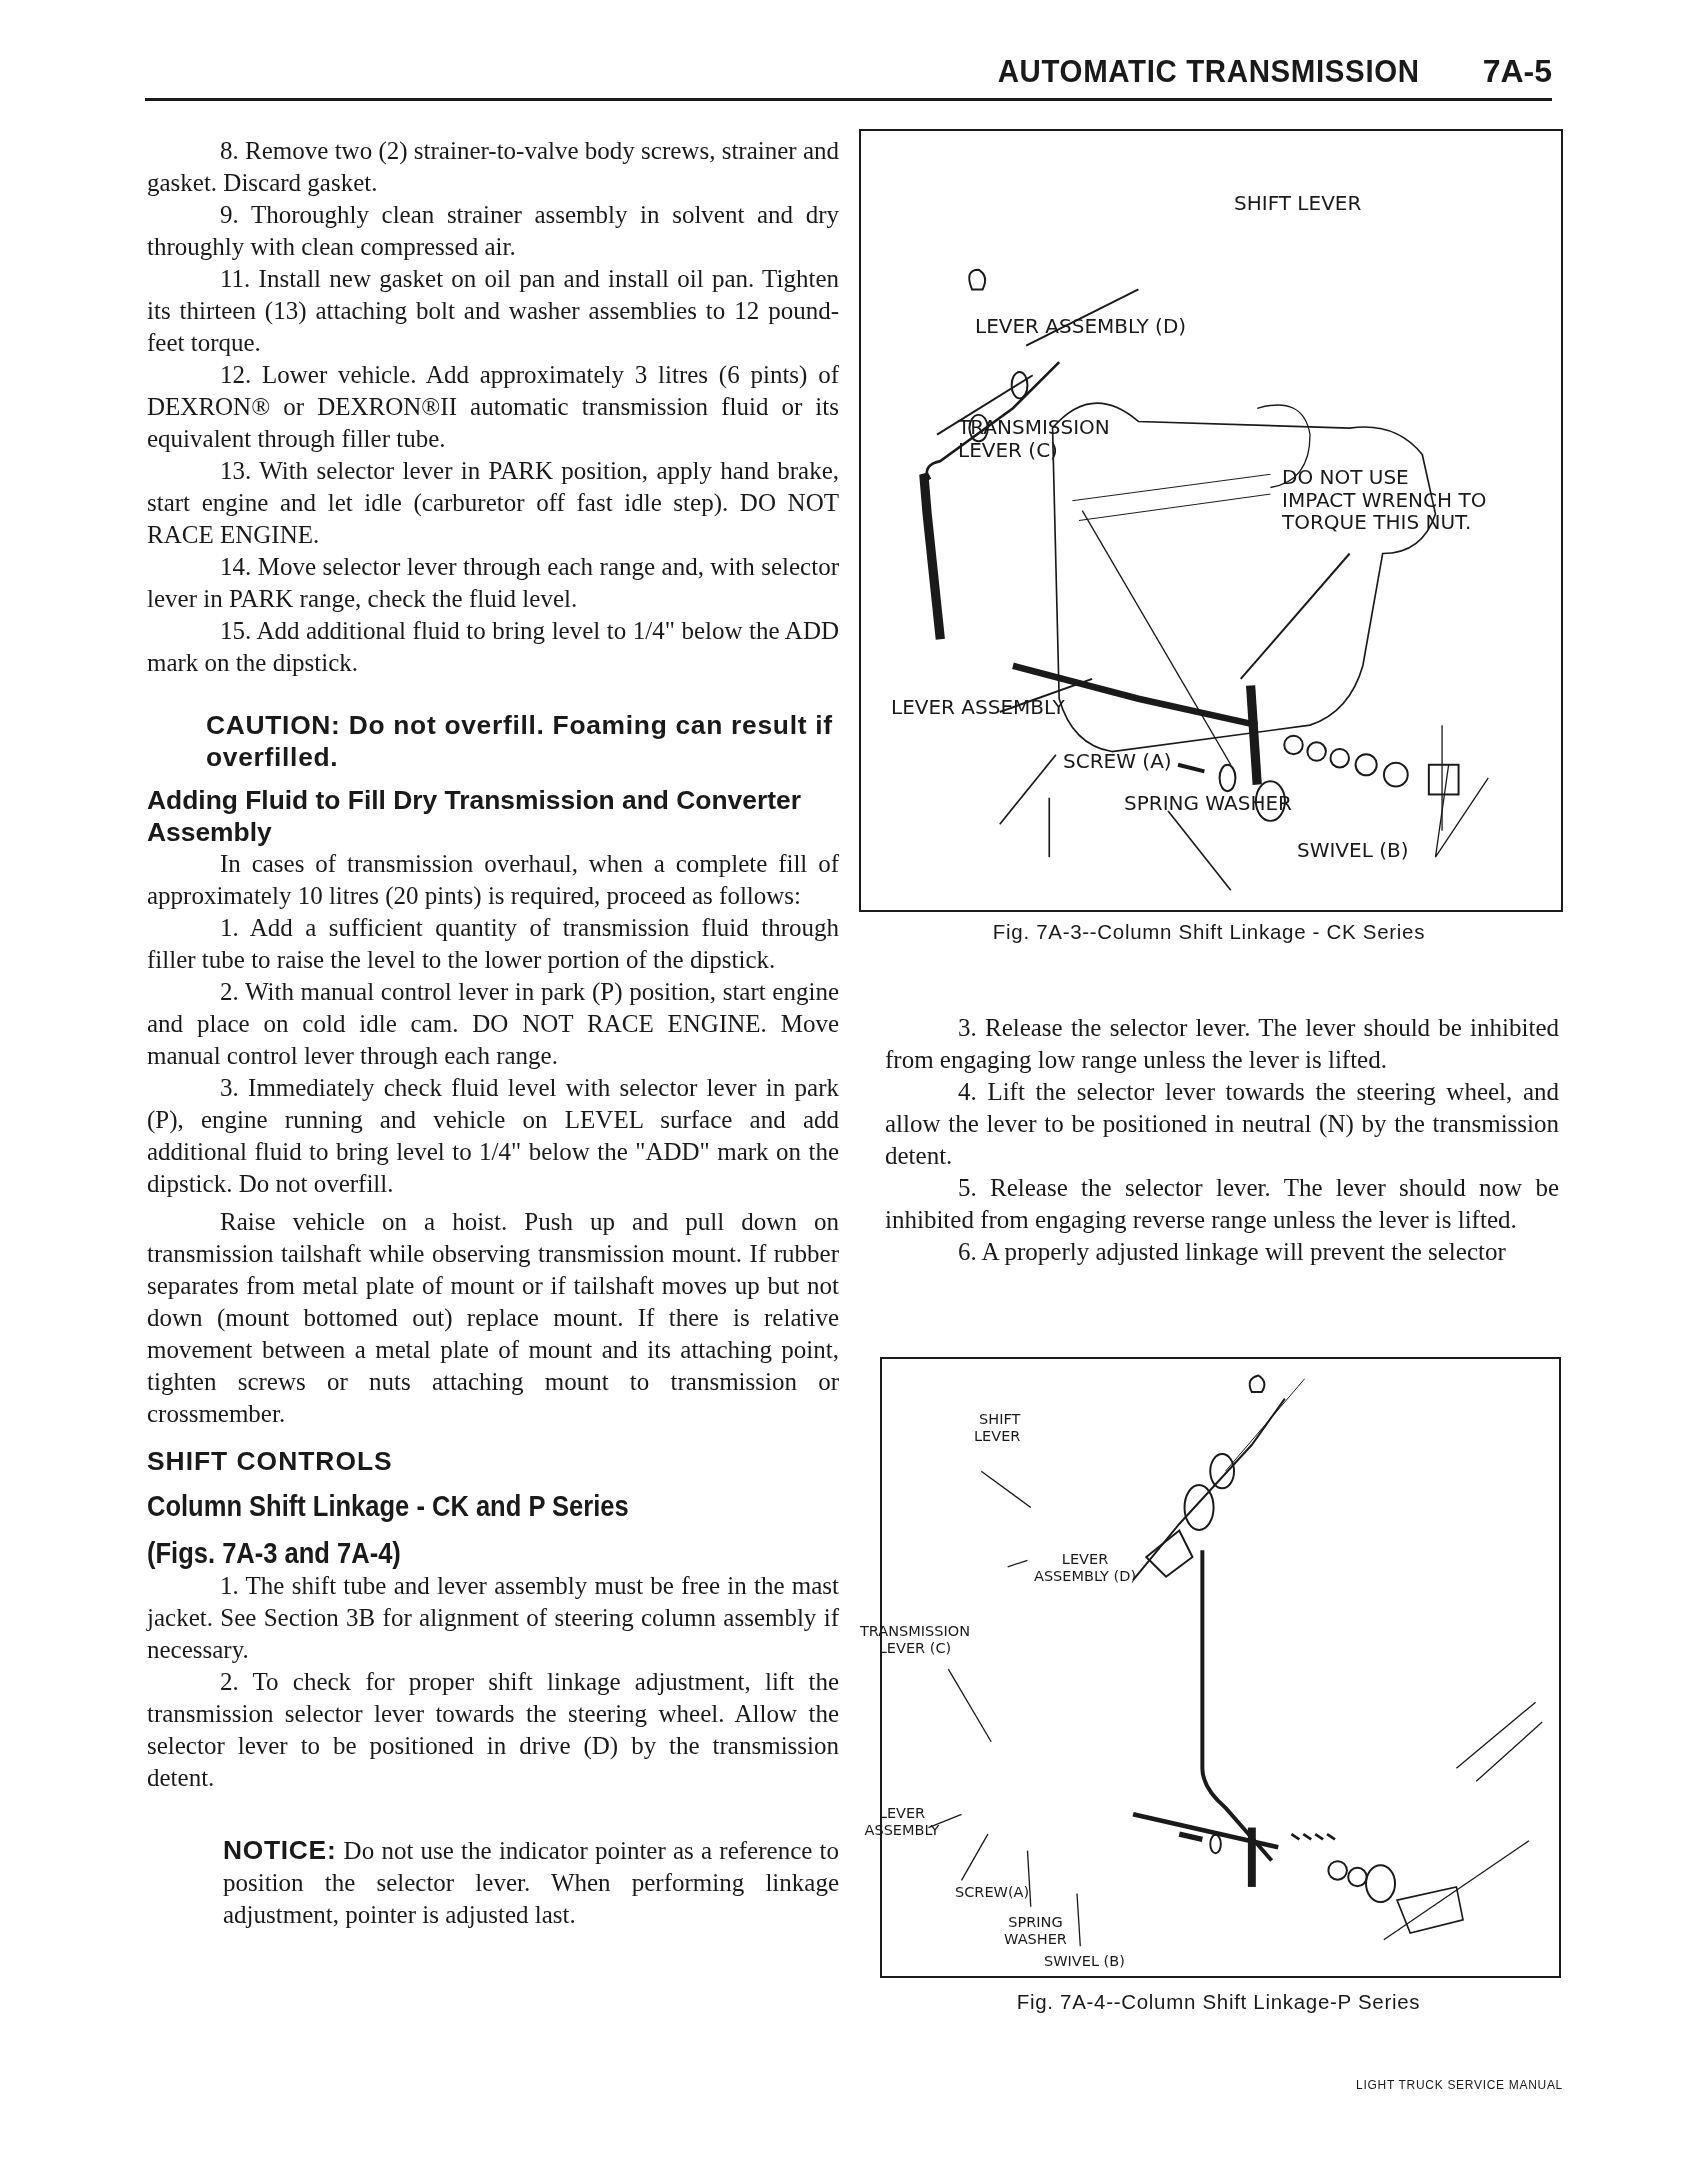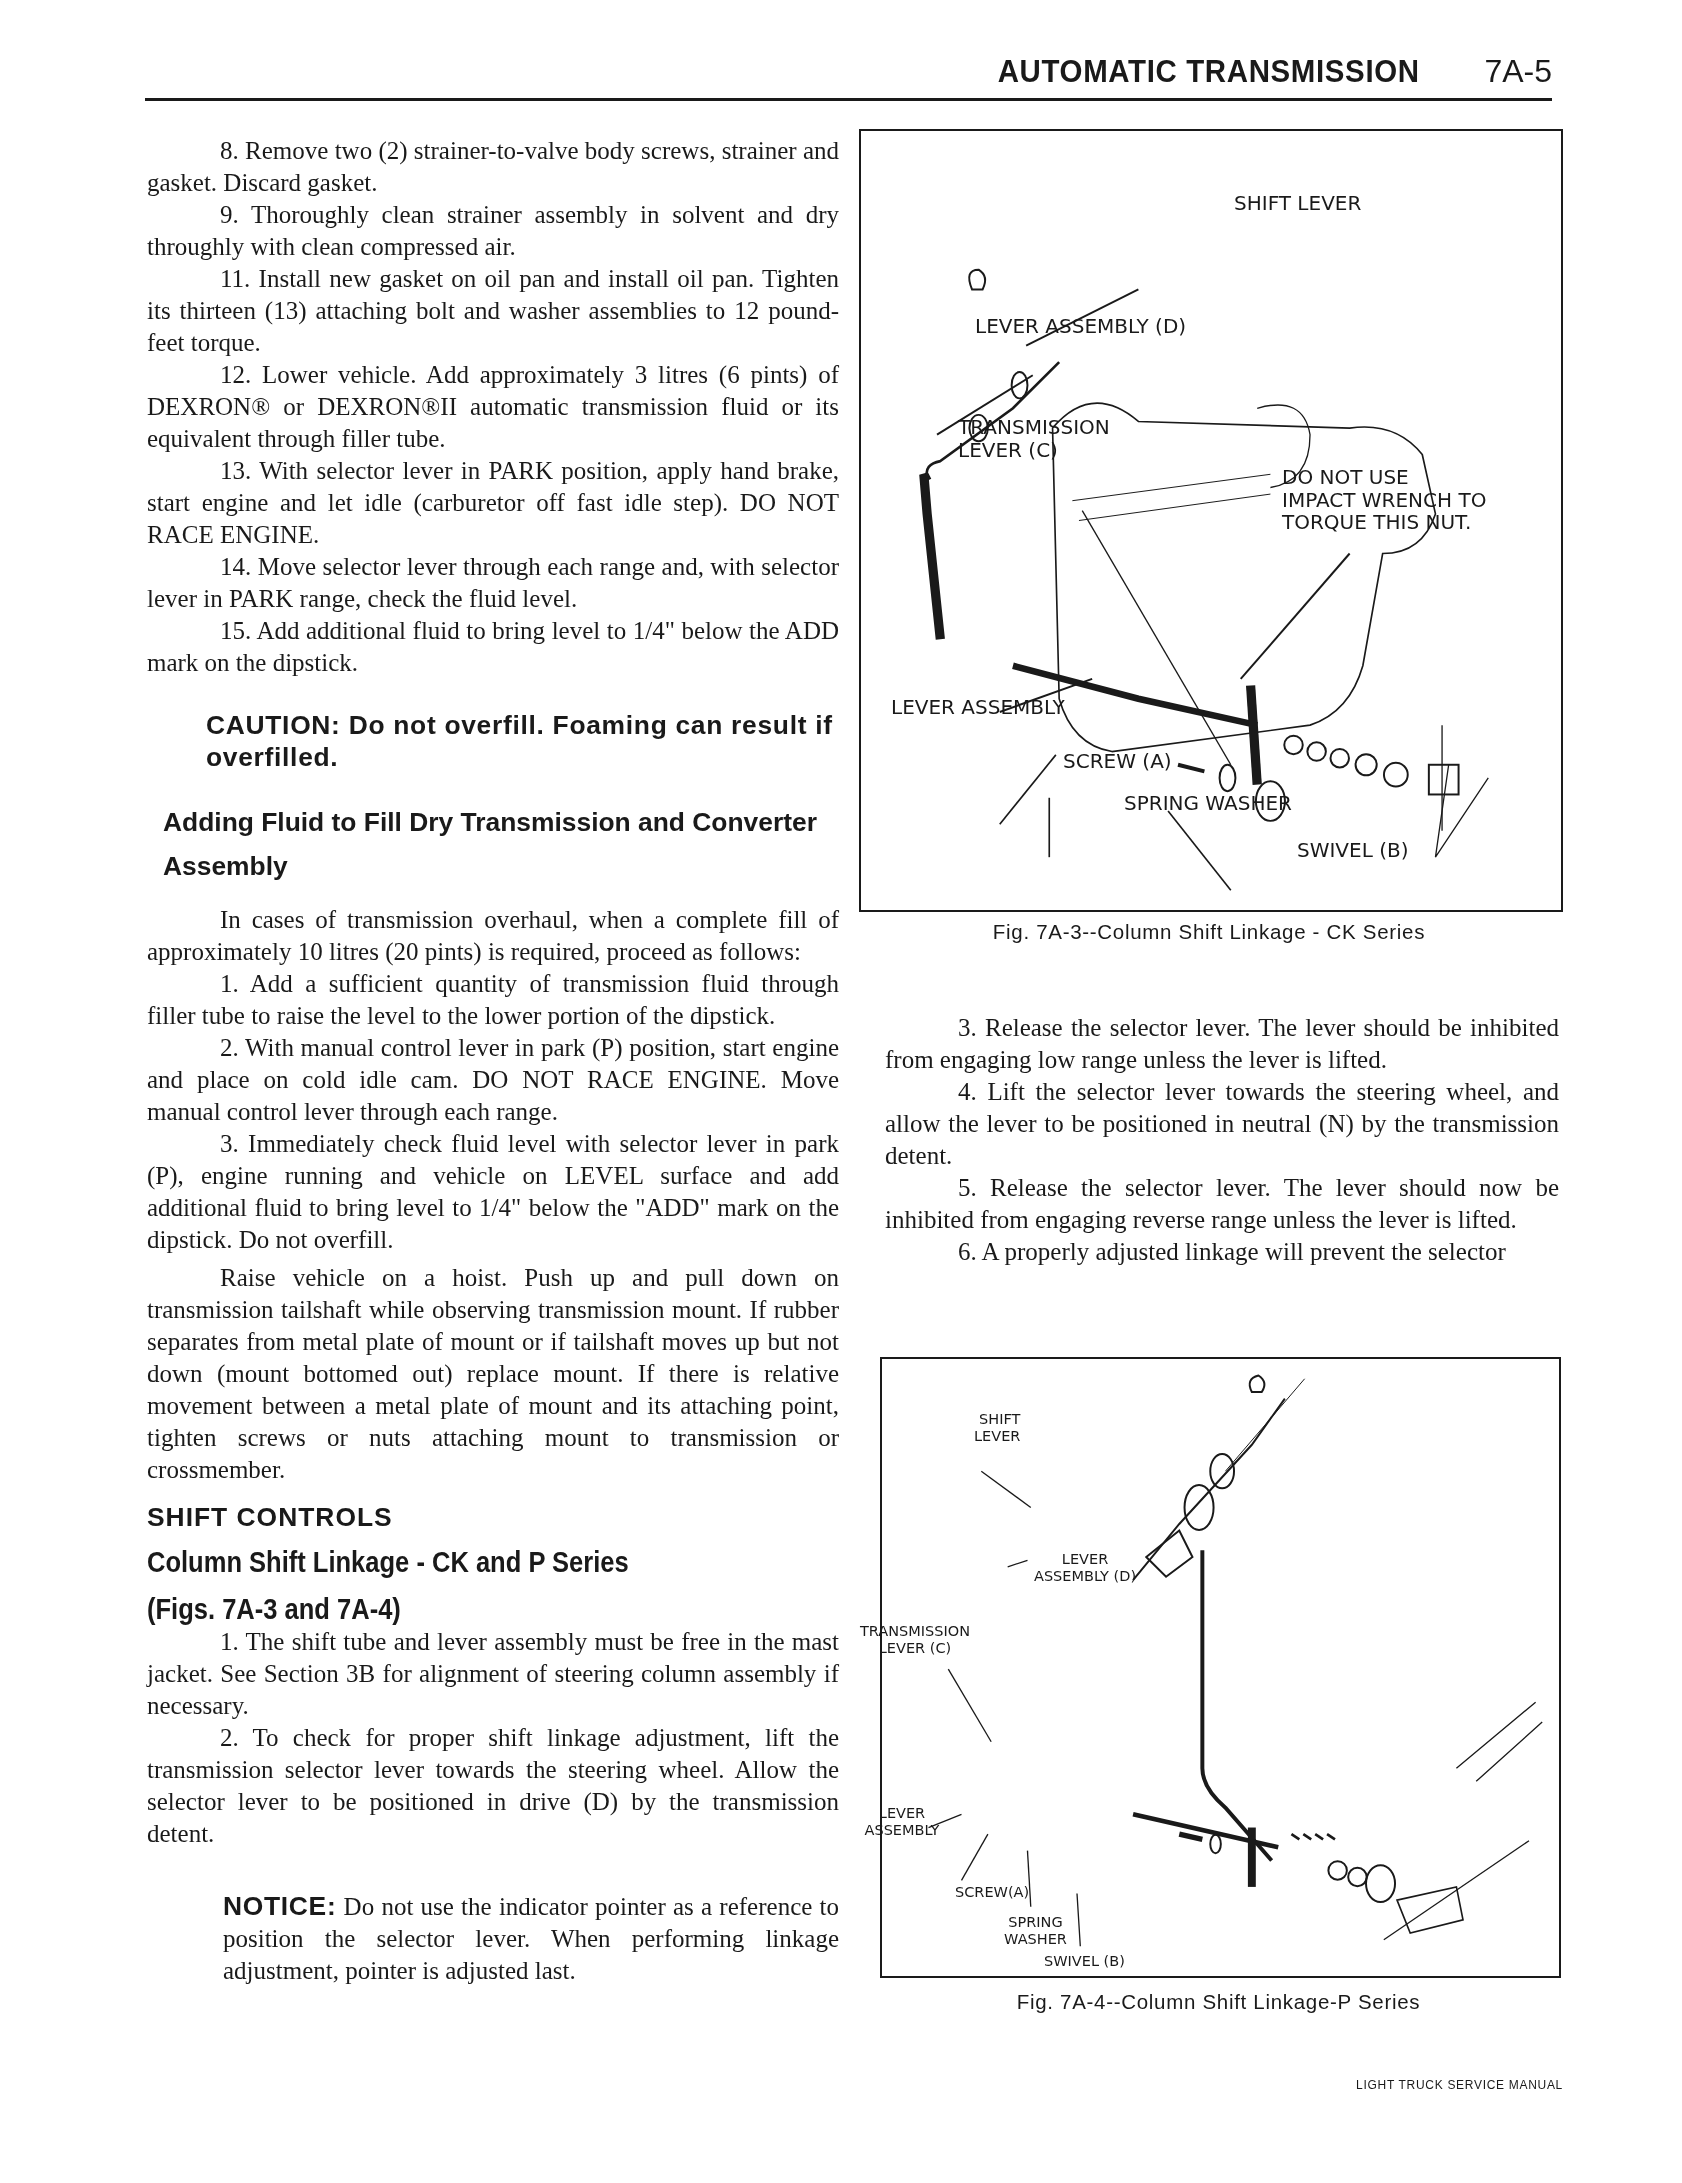--- a/index.html
+++ b/index.html
@@ -3,30 +3,30 @@
 <meta charset="utf-8">
 <style>
   html, body { margin: 0; padding: 0; background: #ffffff; }
   body { width: 1682px; height: 2183px; position: relative; overflow: hidden; color: #1a1a1a; }
   .serif { font-family: "Liberation Serif", "DejaVu Serif", serif; }
   .sans { font-family: "Liberation Sans", "DejaVu Sans", sans-serif; }
 
   
   #header { position: absolute; left: 145px; top: 46px; width: 1407px; height: 53px; }
   #header-title { position: absolute; right: 132px; top: 6.6px; font-size: 32px; font-weight: bold; letter-spacing: 0.7px; transform: scaleX(0.92); transform-origin: right; }
-  #header-page { position: absolute; right: 0; top: 6.6px; font-size: 32px; font-weight: normal; }
+  #header-page { position: absolute; right: 0; top: 6.6px; font-size: 32px; font-weight: bold; }
   #header-rule { position: absolute; left: 0; top: 52px; width: 1407px; height: 3.3px; background: #1a1a1a; }
 
   
   .col { position: absolute; }
   #left-col { left: 147px; top: 135px; width: 692px; }
 
   p.body { margin: 0; font-size: 25px; line-height: 32px; text-align: justify; text-indent: 73px; }
   .head-caps { margin: 0; font-size: 26.4px; font-weight: bold; letter-spacing: 1px; }
-  .head-mixed { margin: 16px; font-size: 26.4px; font-weight: bold; line-height: 44px; }
+  .head-mixed { margin: 0; font-size: 26.4px; font-weight: bold; line-height: 32px; }
   .head-big { margin: 0; font-size: 29px; font-weight: bold; transform: scaleX(0.88); transform-origin: left; }
   .caution { margin: 0 0 0 59px; font-size: 26.4px; font-weight: bold; line-height: 32px; letter-spacing: 0.7px; }
   .notice { margin: 0 0 0 76px; font-size: 25px; line-height: 32px; text-align: justify; }
   .notice b { font-family: "Liberation Sans", "DejaVu Sans", sans-serif; font-size: 26.4px; letter-spacing: 0.7px; }
 
   
   .figure { position: absolute; border: 2.6px solid #1a1a1a; background: #fff; }
   #fig1 { left: 859px; top: 129px; width: 700px; height: 779px; }
   #fig2 { left: 880px; top: 1357px; width: 677px; height: 617px; }
   .fig-svg { position: absolute; left: 0; top: 0; width: 100%; height: 100%; }

